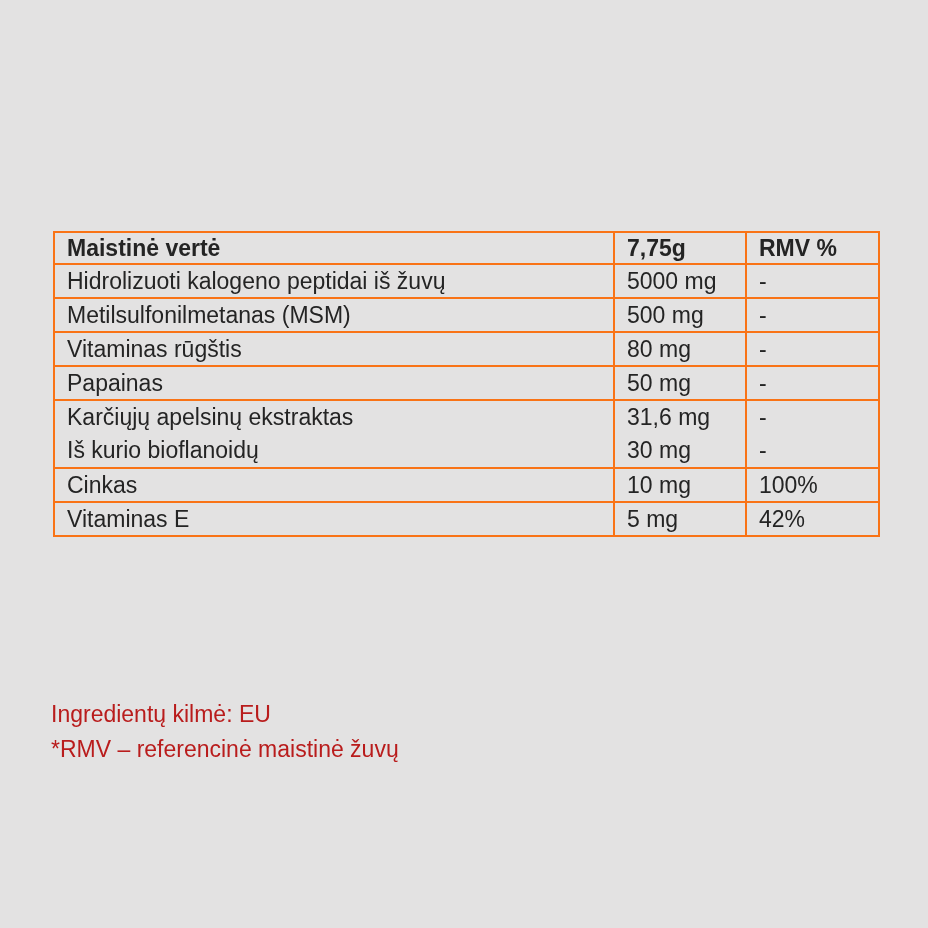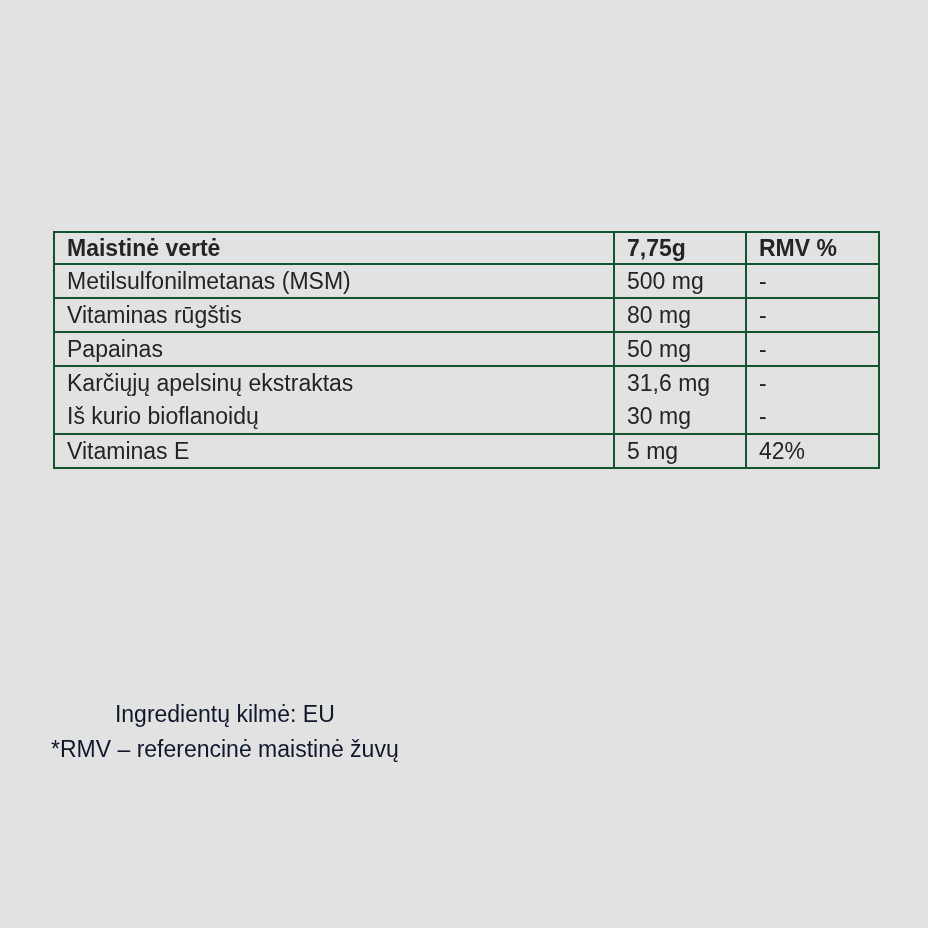--- a/index.html
+++ b/index.html
@@ -15,21 +15,21 @@
     position: absolute;
     left: 53px; top: 231px;
     width: 825px;
     border-collapse: collapse;
     table-layout: fixed;
   }
   .nutrition-table col.c-name   { width: 560px; }
   .nutrition-table col.c-amount { width: 132px; }
   .nutrition-table col.c-rmv    { width: 133px; }
   .nutrition-table th, .nutrition-table td {
-    border: 2px solid #14532d;
+    border: 2px solid #f97316;
     font-size: 23px;
     font-weight: normal;
     text-align: left;
     vertical-align: middle;
     padding: 0 4px 0 12px;
     height: 32px;
     line-height: 32px;
     white-space: nowrap;
     overflow: hidden;
   }
@@ -44,41 +44,45 @@
     vertical-align: middle;
   }
   .nutrition-table tr.double-row td div {
     line-height: 33px;
   }
   .footnotes {
     position: absolute;
     left: 51px; top: 697px;
     font-size: 23px;
     line-height: 35px;
-    color: #0f172a;
-    text-align: center;
+    color: #b91c1c;
   }
 </style>
 </head>
 <body>
 
 <table class="nutrition-table">
   <colgroup>
     <col class="c-name">
       <col class="c-amount">
       <col class="c-rmv">
   </colgroup>
   <thead>
     <tr>
       <th>Maistinė vertė</th>
       <th>7,75g</th>
       <th>RMV %</th>
     </tr>
   </thead>
   <tbody>
+    <tr>
+      <td>Hidrolizuoti kalogeno peptidai iš žuvų</td>
+      <td>5000 mg</td>
+      <td>-</td>
+    </tr>
     <tr>
       <td>Metilsulfonilmetanas (MSM)</td>
       <td>500 mg</td>
       <td>-</td>
     </tr>
     <tr>
       <td>Vitaminas rūgštis</td>
       <td>80 mg</td>
       <td>-</td>
     </tr>
@@ -95,20 +99,25 @@
       <td>
         <div>31,6 mg</div>
         <div>30 mg</div>
       </td>
       <td>
         <div>-</div>
         <div>-</div>
       </td>
     </tr>
     <tr>
+      <td>Cinkas</td>
+      <td>10 mg</td>
+      <td>100%</td>
+    </tr>
+    <tr>
       <td>Vitaminas E</td>
       <td>5 mg</td>
       <td>42%</td>
     </tr>
   </tbody>
 </table>
 
 <div class="footnotes">
   <div>Ingredientų kilmė: EU</div>
   <div>*RMV – referencinė maistinė žuvų</div>

